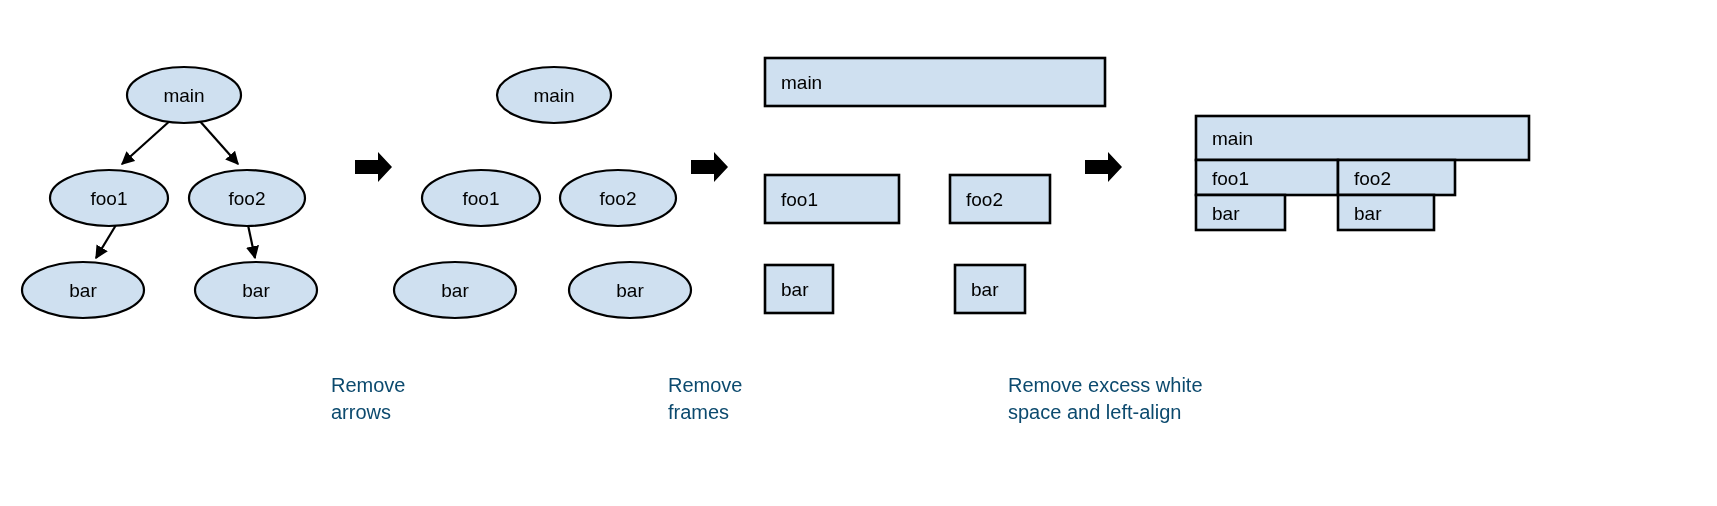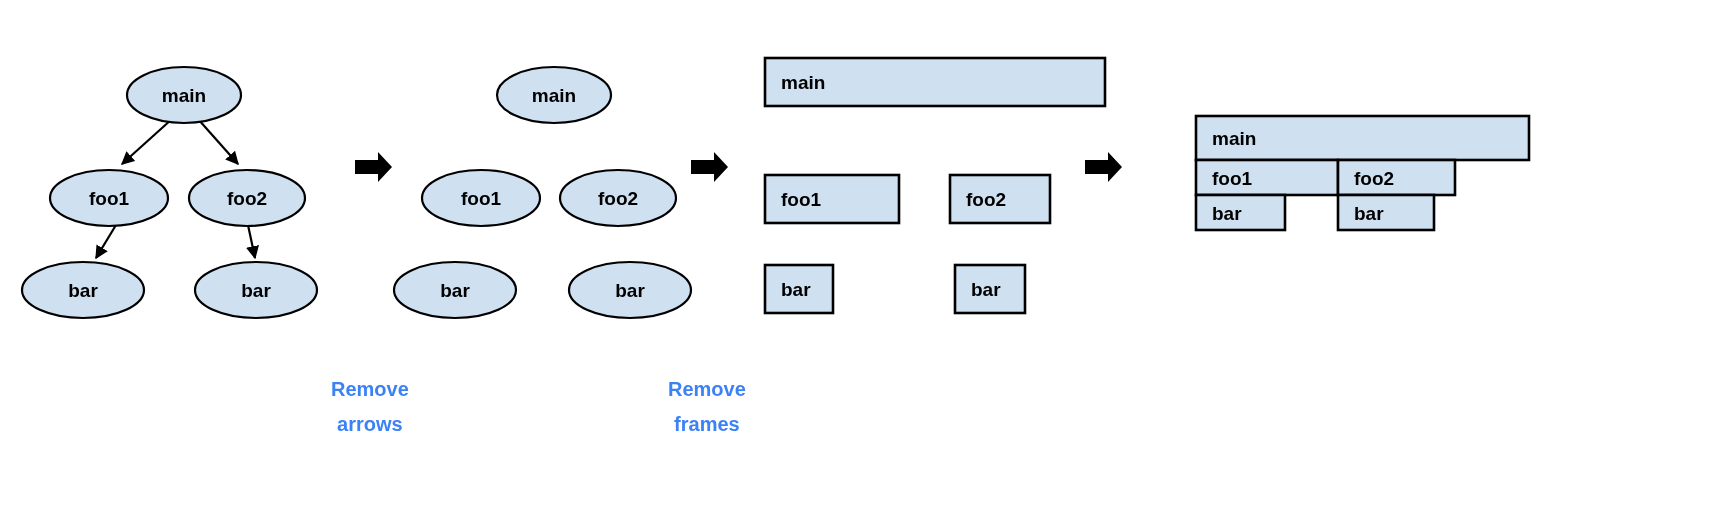--- a/index.html
+++ b/index.html
@@ -11,21 +11,20 @@
   body {
     font-family: "Liberation Sans", sans-serif;
     color: #000000;
   }
   #canvas {
     position: relative;
     width: 1714px;
     height: 506px;
     background: #ffffff;
     overflow: hidden;
-    font-weight: bold;
   }
   .stage {
     position: absolute;
     top: 0;
     left: 0;
     width: 1717px;
     height: 506px;
   }
   svg.stage { pointer-events: none; }
 
@@ -43,24 +42,23 @@
   }
   .rect-label {
     transform: translateY(-50%);
   }
 
   
   .caption {
     position: absolute;
     font-family: "Liberation Sans", sans-serif;
     font-size: 20px;
-    line-height: 35px;
-    color: #3b82f6;
+    line-height: 27px;
+    color: #0c4a6e;
     white-space: pre-line;
-    text-align: center;
   }
 </style>
 </head>
 <body>
 
 <div id="canvas">
 
   <svg class="stage" id="vector-layer" width="1717" height="506" viewBox="0 0 1717 506" xmlns="http://www.w3.org/2000/svg">
     <defs>
       <marker id="tri" viewBox="0 0 10 10" refX="9" refY="5" markerWidth="6" markerHeight="6" orient="auto-start-reverse">
@@ -136,15 +134,17 @@
     <div class="node-label rect-label" style="left:1212px; top:138px">main</div>
     <div class="node-label rect-label" style="left:1212px; top:178px">foo1</div>
     <div class="node-label rect-label" style="left:1354px; top:178px">foo2</div>
     <div class="node-label rect-label" style="left:1212px; top:213px">bar</div>
     <div class="node-label rect-label" style="left:1354px; top:213px">bar</div>
 
     <div class="caption" style="left:331px; top:372px">Remove
 arrows</div>
     <div class="caption" style="left:668px; top:372px">Remove
 frames</div>
+    <div class="caption" style="left:1008px; top:372px">Remove excess white
+space and left-align</div>
 
   </div>
 </div>
 
 </body></html>

